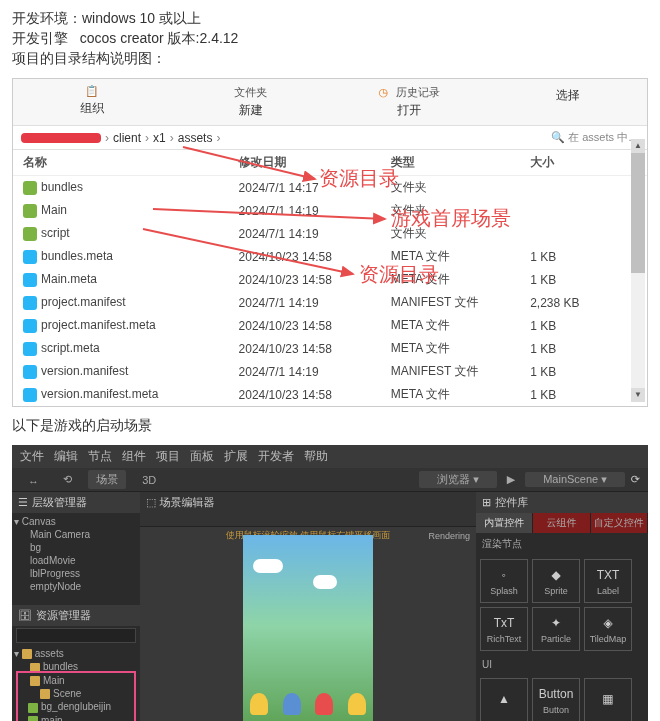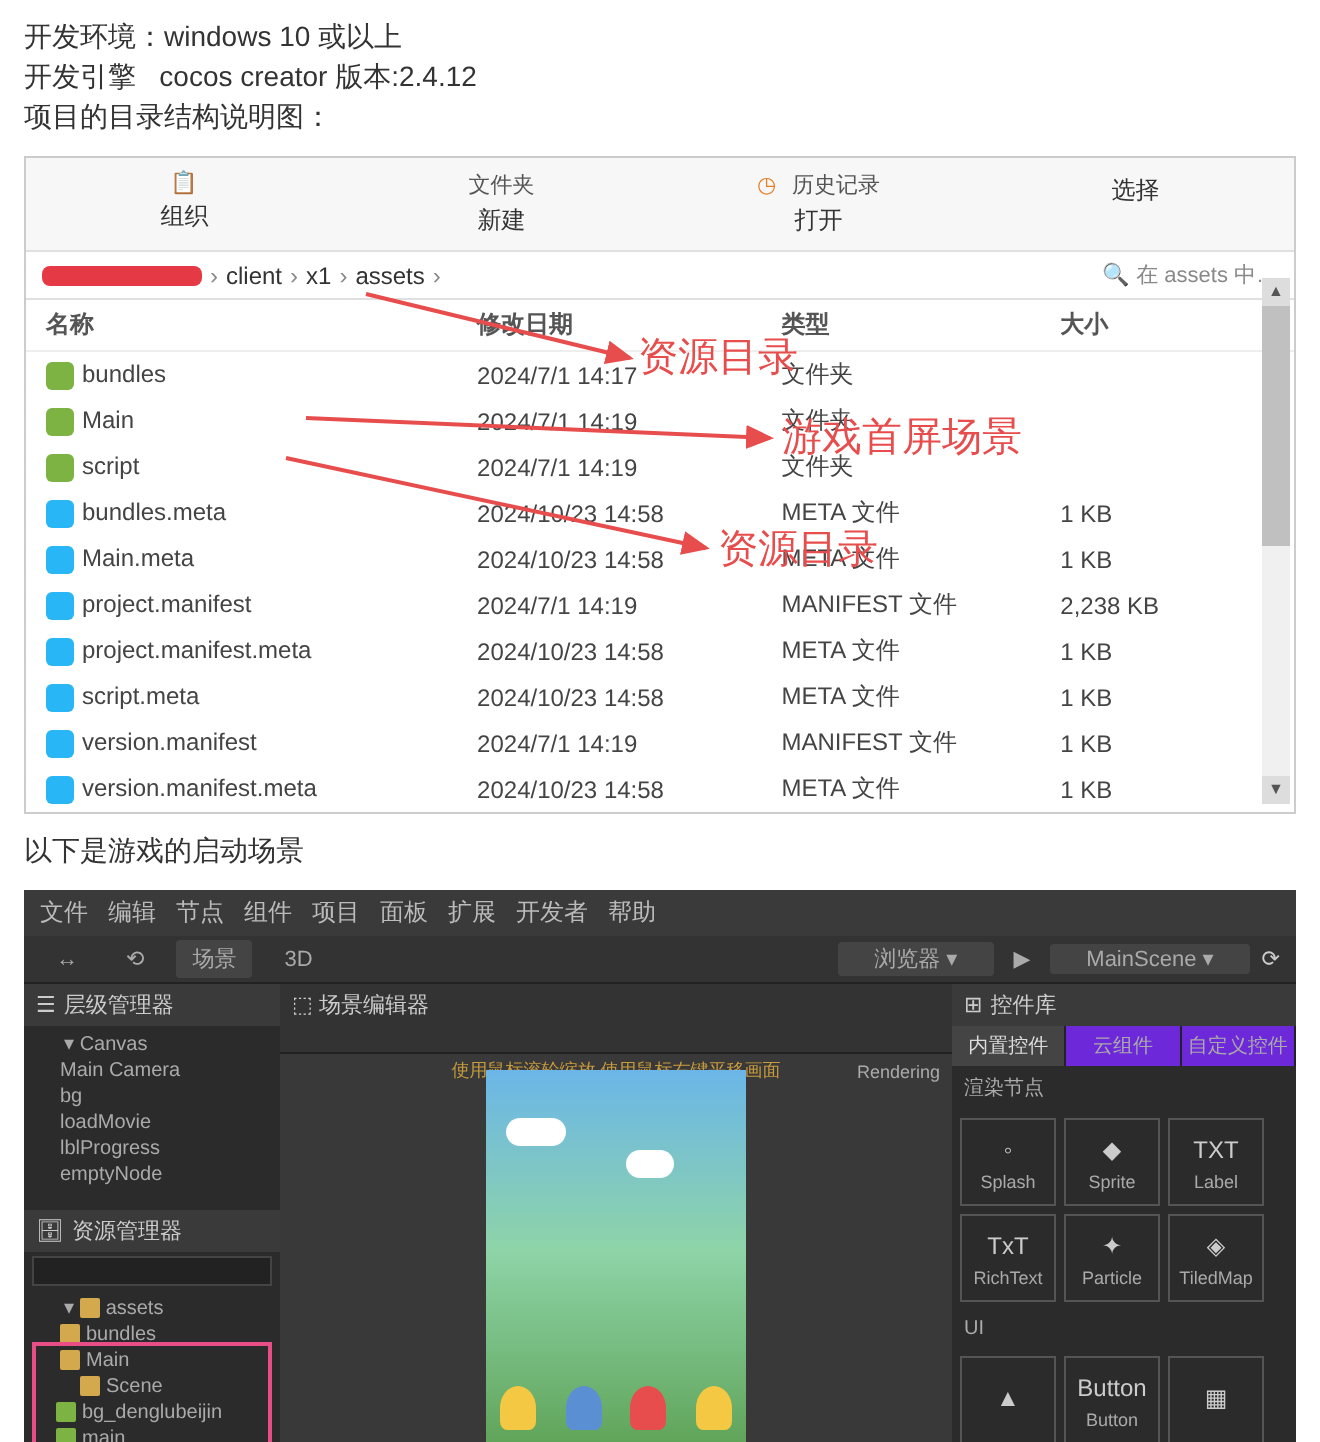--- a/index.html
+++ b/index.html
@@ -40,21 +40,21 @@
 .tt-scene{background:#444;border-radius:2px}
 .tt-right{margin-left:auto;display:flex;gap:6px;align-items:center}
 .play-btn{color:#aaa;padding:0 4px}
 .dd{background:#444;padding:1px 18px;border-radius:2px;color:#aaa;font-size:11px}
 
 .ed-body{display:flex;height:300px}
 .leftcol{width:128px;display:flex;flex-direction:column;background:#2b2b2b}
 .panel-hdr{background:#3a3a3a;padding:3px 6px;color:#ccc;font-size:11px;display:flex;align-items:center;gap:4px}
 .panel-body{flex:1;overflow:hidden;padding:2px 0}
 .tree-item{padding:1px 6px 1px 16px;color:#aaa;font-size:10px;white-space:nowrap}
-.tree-item.l1{padding-left:20px}
+.tree-item.l1{padding-left:2px}
 .tree-item.l2{padding-left:18px}
 .tree-item.l3{padding-left:28px}
 .tree-item.l4{}
 .tree-ico{display:inline-block;width:10px;height:10px;margin-right:3px;vertical-align:middle;border-radius:1px}
 .ti-folder{background:#d4a94e}
 .ti-img{background:#7cb342}
 .assets-panel{flex:1;position:relative}
 .redbox{position:absolute;border:2px solid #e84d85;pointer-events:none}
 
 .centercol{flex:1;background:#393939;display:flex;flex-direction:column}
@@ -63,21 +63,21 @@
 .ruler-top{height:14px;background:#333;border-bottom:1px solid #222}
 .game-canvas{width:130px;height:200px;background:linear-gradient(to bottom,#6bb6e8 0%,#8ed4a8 45%,#5a9e4f 100%);position:relative;overflow:hidden}
 .gc-chars{position:absolute;bottom:20px;left:0;right:0;display:flex;justify-content:space-around}
 .gc-char{width:18px;height:22px;background:#f4c842;border-radius:50% 50% 20% 20%}
 .gc-char.c2{background:#5b8fd4}
 .gc-char.c3{background:#e84d4d}
 .gc-cloud{position:absolute;width:30px;height:14px;background:#fff;border-radius:10px;top:24px;left:10px}
 .rendering{position:absolute;top:4px;right:6px;font-size:9px;color:#aaa}
 
 .rightcol{width:172px;background:#2b2b2b;display:flex;flex-direction:column}
-.comp-tabs{display:flex;background:#6d28d9;font-size:10px}
+.comp-tabs{display:flex;background:#7f1d1d;font-size:10px}
 .comp-tab{flex:1;text-align:center;padding:3px 2px;color:#aaa;border-right:1px solid #222}
 .comp-tab.active{background:#444;color:#ddd}
 .comp-sec{padding:4px 6px;color:#aaa;font-size:10px}
 .comp-grid{display:flex;flex-wrap:wrap;gap:4px;padding:4px}
 .comp-item{width:48px;height:44px;border:1px solid #555;display:flex;flex-direction:column;align-items:center;justify-content:center;gap:2px}
 .comp-ico{width:18px;height:18px;display:flex;align-items:center;justify-content:center;color:#ccc;font-size:12px}
 .comp-lbl{font-size:9px;color:#aaa}
 </style>
 </head>
 <body>

